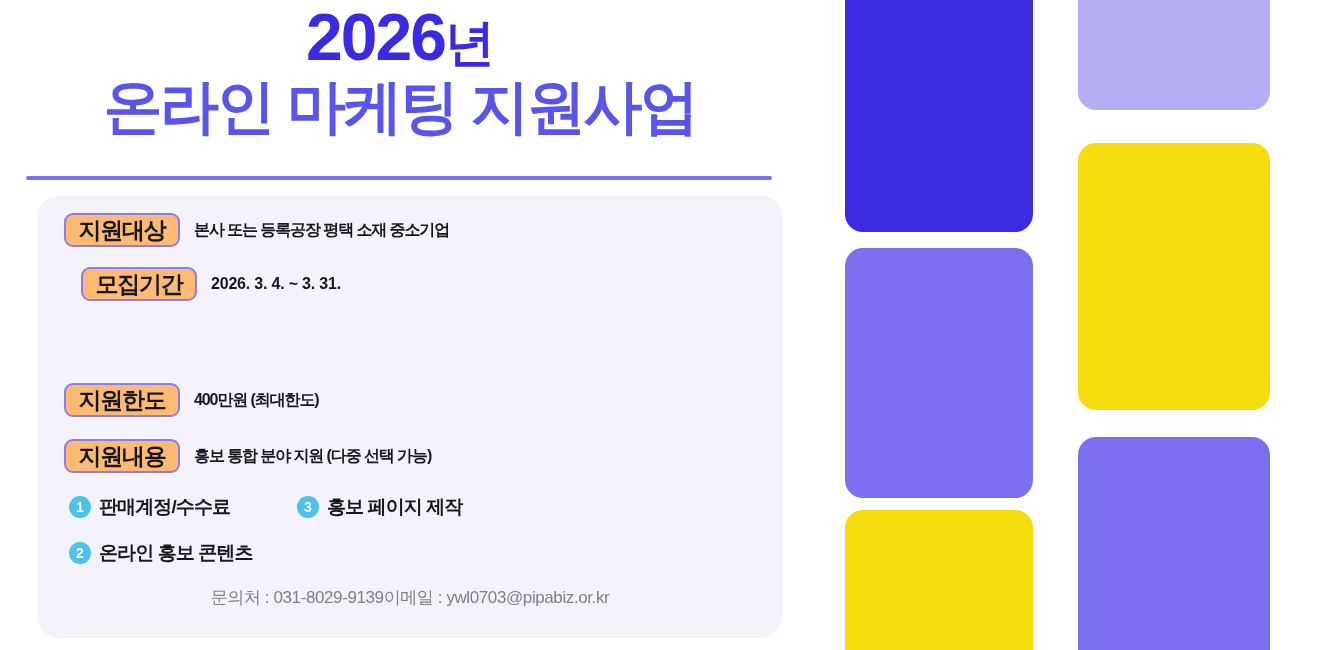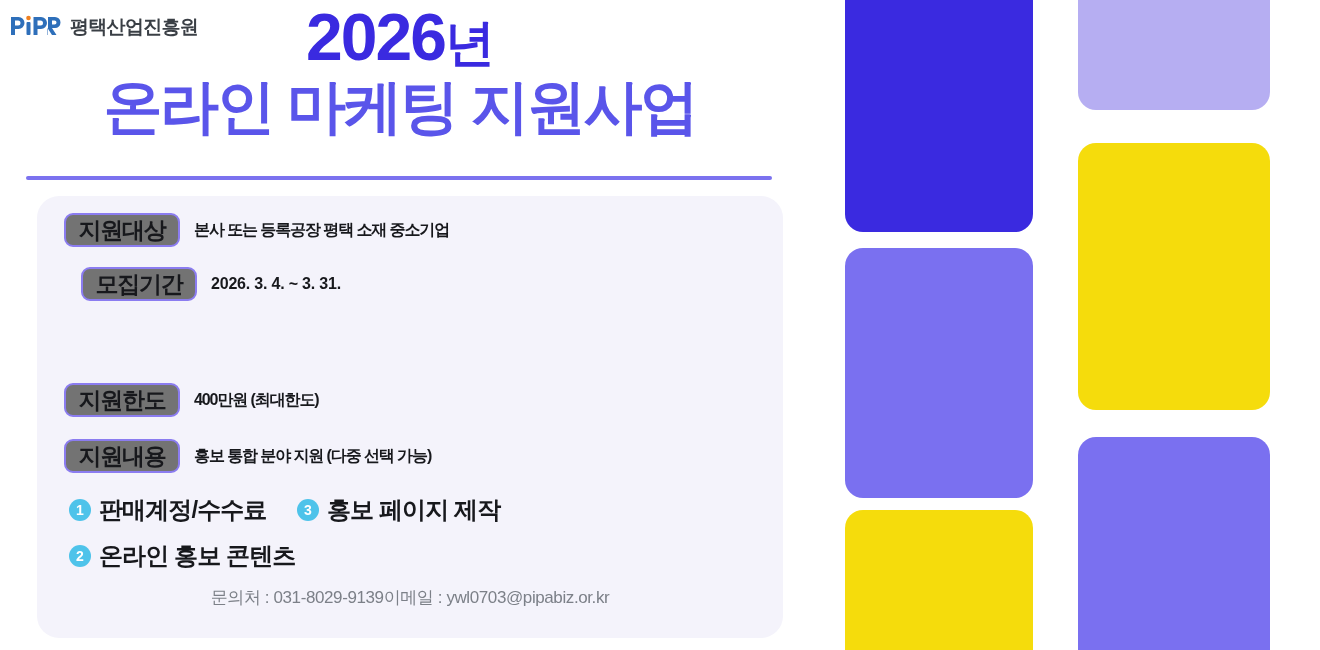--- a/index.html
+++ b/index.html
@@ -118,21 +118,21 @@
     gap: 14px;
     height: 36px;
   }
   .info-label {
     display: flex;
     align-items: center;
     justify-content: center;
     width: 116px;
     height: 34px;
     box-sizing: border-box;
-    background: #737373;
+    background: #fdba74;
     border: 2px solid #8b7cf0;
     border-radius: 9px;
     font-size: 23px;
     font-weight: bold;
     color: #17181c;
     letter-spacing: -1.2px;
     white-space: nowrap;
   }
   .info-value {
     font-size: 16px;
@@ -177,21 +177,21 @@
     height: 22px;
     border-radius: 50%;
     background: #4ec3ea;
     color: #ffffff;
     font-size: 14px;
     font-weight: bold;
     line-height: 1;
     flex: none;
   }
   .bullet-text {
-    font-size: 24px;
+    font-size: 19px;
     font-weight: bold;
     color: #17181c;
     letter-spacing: -0.9px;
   }
 
   
   #contact-row {
     position: absolute;
     left: 0;
     top: 390px;
@@ -221,35 +221,20 @@
     border-radius: 18px;
   }
 </style>
 </head>
 <body>
 
 <div id="poster">
 
   <div id="left-panel">
 
-    <div id="logo-row">
-      <svg id="logo-mark" width="52" height="26" viewBox="0 0 104 52">
-
-        <path d="M2 8 h15 a12 12 0 0 1 0 24 h-7 v12 h-8 z M10 15 v10 h6 a5 5 0 0 0 0 -10 z" fill="#2E6FBA"></path>
-
-        <rect x="33" y="18" width="8" height="26" rx="2" fill="#2E6FBA"></rect>
-
-        <circle cx="37" cy="10" r="4.6" fill="#F08020"></circle>
-
-        <path d="M47 8 h15 a12 12 0 0 1 0 24 h-7 v12 h-8 z M55 15 v10 h6 a5 5 0 0 0 0 -10 z" fill="#2E6FBA"></path>
-
-        <path d="M76 44 v-36 h14 a11 11 0 0 1 0 22 h-6 l9 14 h-9 l-9 -14 v14 z M84 15 v8 h5 a4 4 0 0 0 0 -8 z" fill="#2E6FBA"></path>
-      </svg>
-      <span id="org-name" style="color: rgb(58, 63, 69);">평택산업진흥원</span>
-    </div>
 
     <div id="headline-block">
       <div id="title-line1" style="color: rgb(58, 42, 224);"><span>2026</span><span class="suffix">년</span></div>
       <div id="title-line2" style="color: rgb(90, 85, 234);">온라인 마케팅 지원사업</div>
     </div>
 
     <div id="headline-divider" style="background: rgb(123, 114, 239);"></div>
 
     <div id="info-card" style="background: rgb(244, 243, 251);">
 

